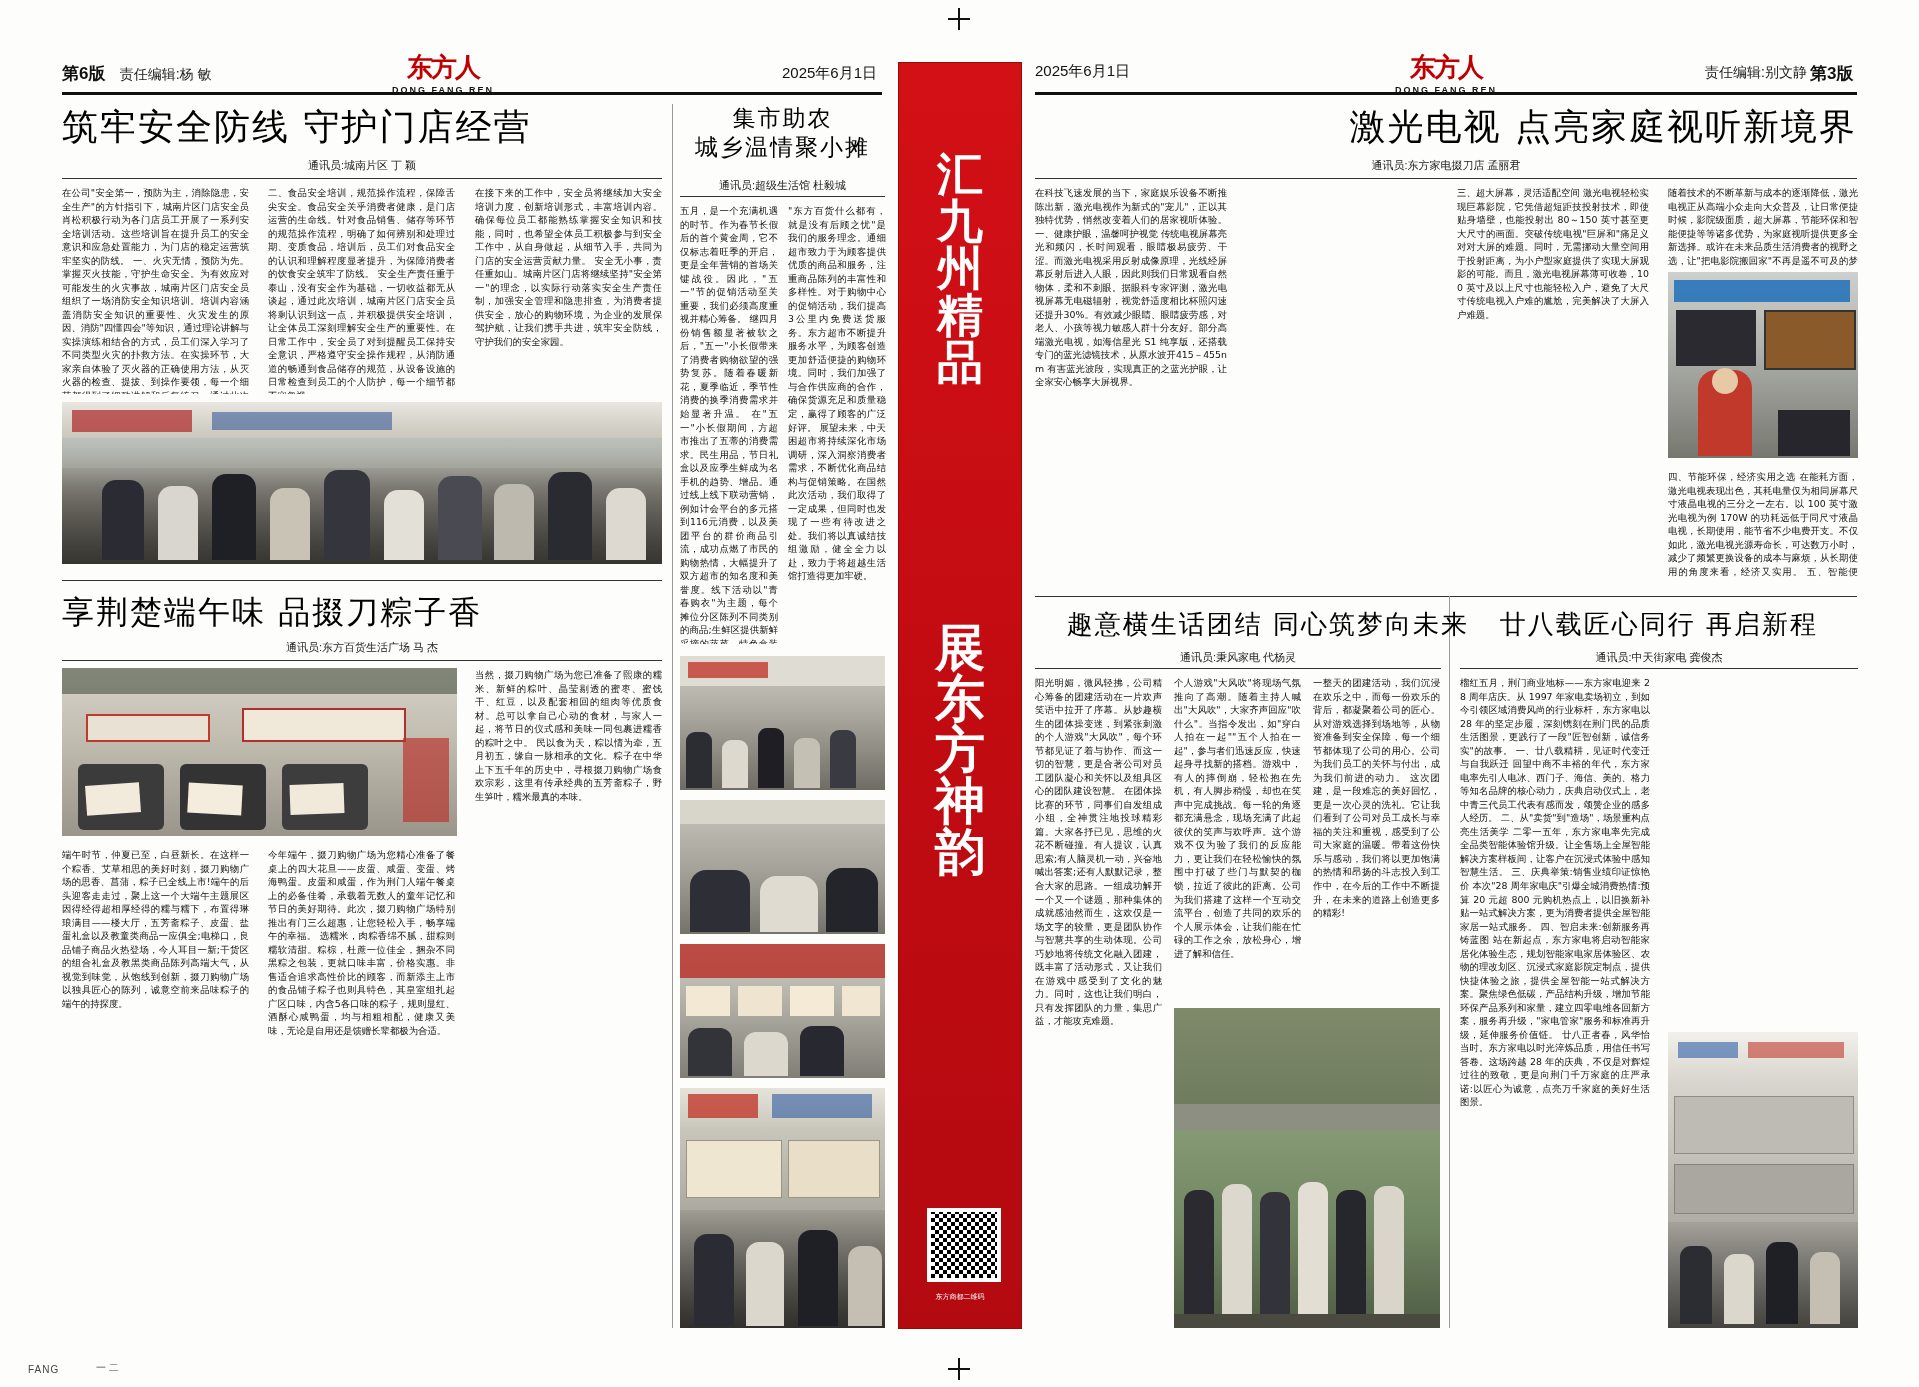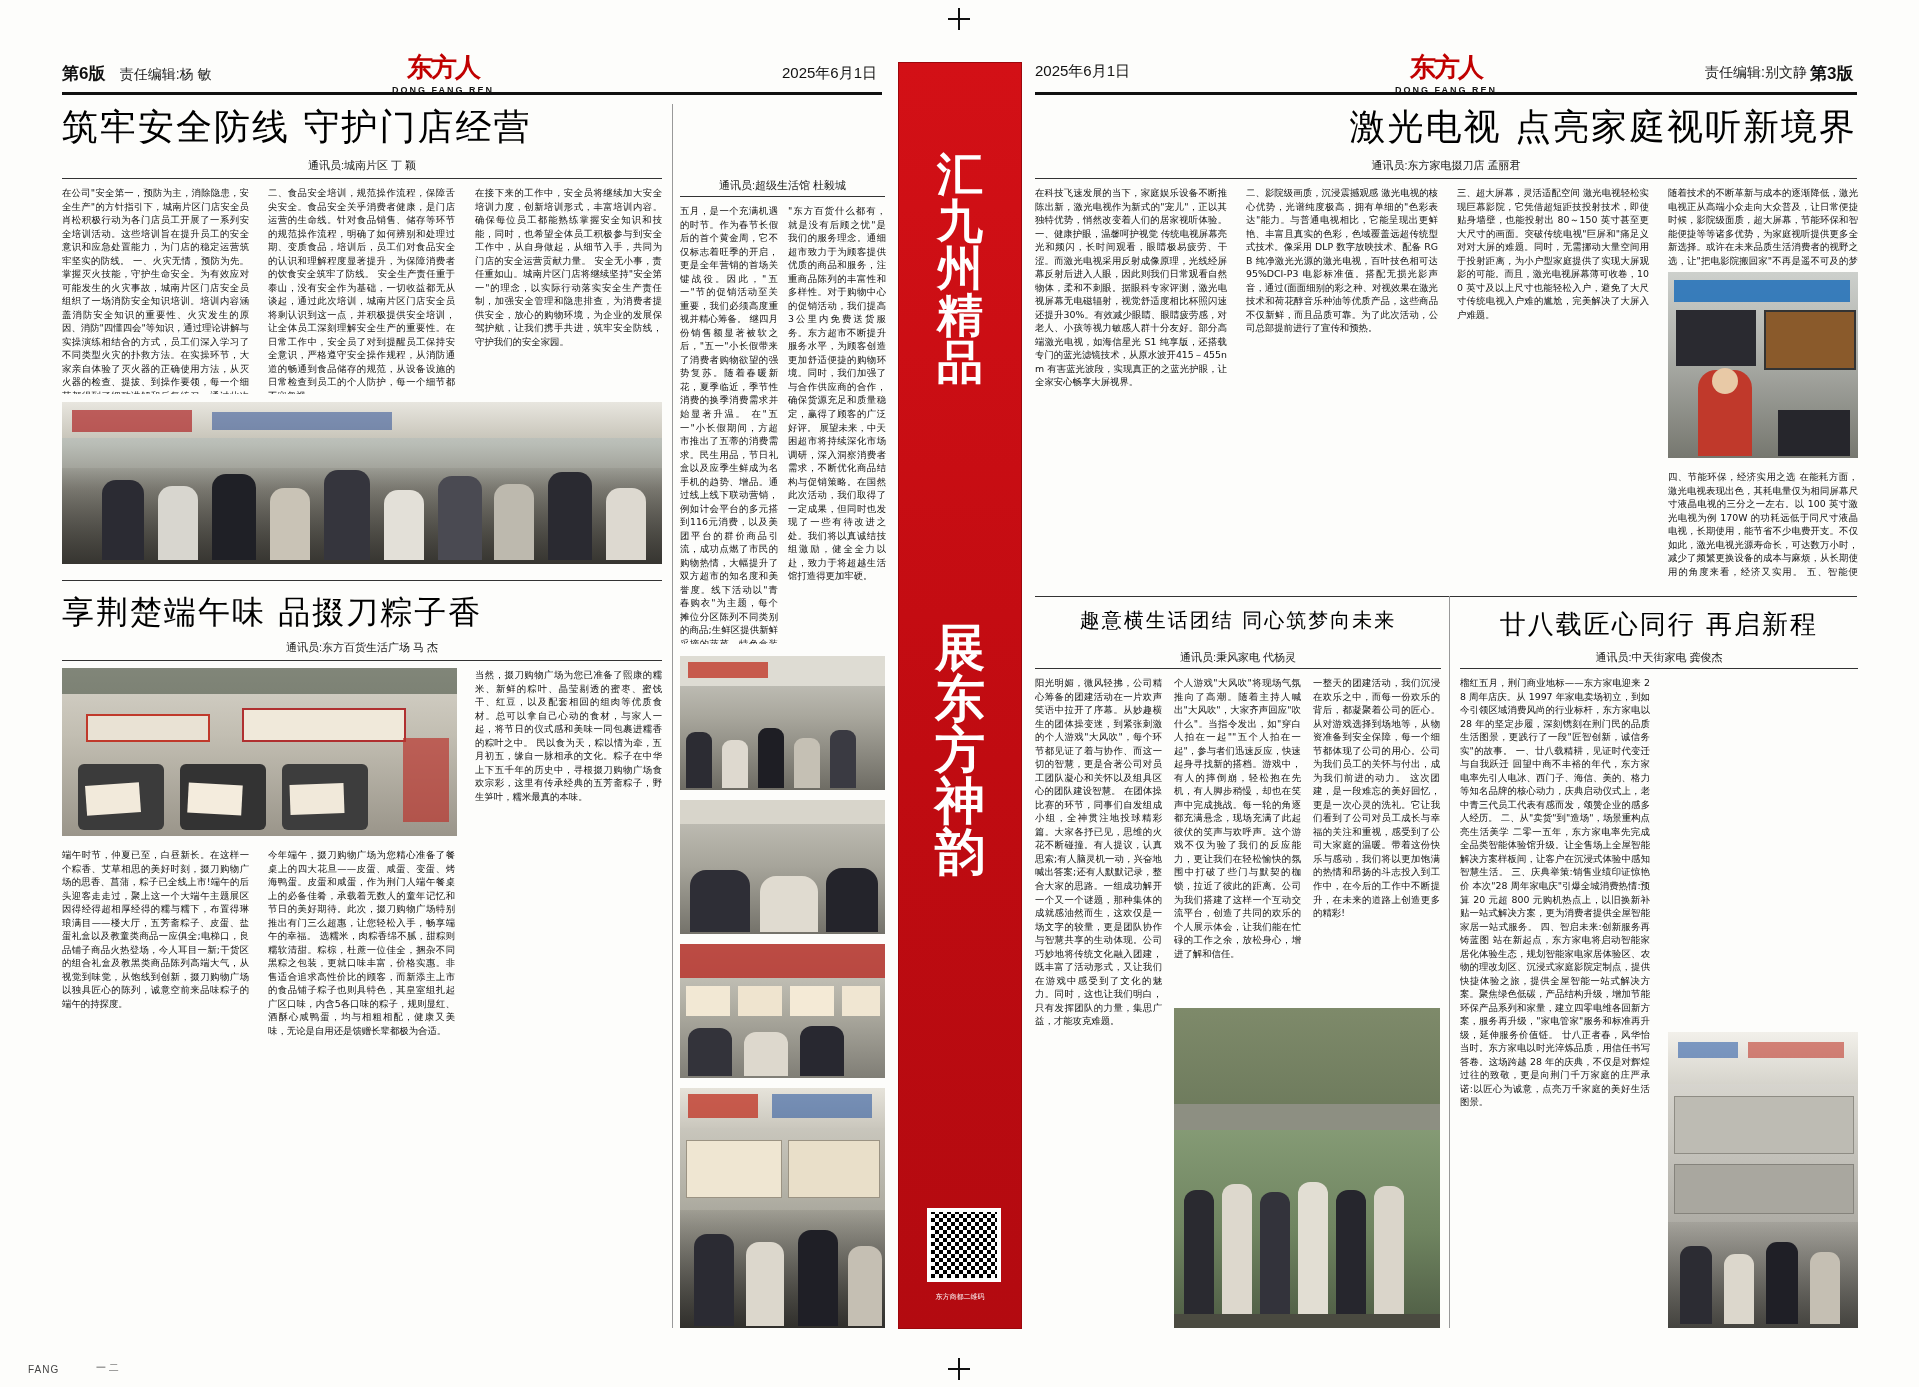--- a/index.html
+++ b/index.html
@@ -288,20 +288,22 @@
   <div class="col" style="left:62px; top:848px; width:187px; height:480px;">端午时节，仲夏已至，白昼新长。在这样一个粽香、艾草相思的美好时刻，掇刀购物广场的思香、菖蒲，粽子已全线上市!端午的后头迎客走走过，聚上这一个大端午主题展区因得经得超相厚经得的糯与糯下，布置得琳琅满目——楼大厅，五芳斋粽子、皮蛋、盐蛋礼盒以及教童类商品一应俱全;电梯口，良品铺子商品火热登场，今人耳目一新;干货区的组合礼盒及教黑类商品陈列高端大气，从视觉到味觉，从饱线到创新，掇刀购物广场以独具匠心的陈列，诚意空前来品味粽子的端午的持探度。</div>
   <div class="col" style="left:268px; top:848px; width:187px; height:480px;">今年端午，掇刀购物广场为您精心准备了餐桌上的四大花旦——皮蛋、咸蛋、变蛋、烤海鸭蛋。皮蛋和咸蛋，作为荆门人端午餐桌上的必备佳肴，承载着无数人的童年记忆和节日的美好期待。此次，掇刀购物广场特别推出有门三么超惠，让您轻松入手，畅享端午的幸福。
 
 选糯米，肉粽香绵不腻，甜粽则糯软清甜。粽棕，杜蔗一位佳全，捆杂不同黑粽之包装，更就口味丰富，价格实惠。非售适合追求高性价比的顾客，而新添主上市的食品铺子粽子也则具特色，其皇室组扎起广区口味，内含5各口味的粽子，规则显红、酒酥心咸鸭蛋，均与相粗相配，健康又美味，无论是自用还是馈赠长辈都极为合适。</div>
   <div class="col" style="left:475px; top:668px; width:187px; height:660px;">当然，掇刀购物广场为您已准备了熙康的糯米、新鲜的粽叶、晶莹剔透的蜜枣、蜜饯干、红豆，以及配套相回的组肉等优质食材。总可以拿自己心动的食材，与家人一起，将节日的仪式感和美味一同包裹进糯香的粽叶之中。
 
 民以食为天，粽以情为牵，五月初五，缘自一脉相承的文化。粽子在中华上下五千年的历史中，寻根掇刀购物广场食欢宗彩，这里有传承经典的五芳斋粽子，野生笋叶，糯米最真的本味。</div>
 
   <div class="rule" style="left:672px; top:104px; width:1px; height:1224px; background:#999;"></div>
 
+  <div class="headline" style="left:680px; top:104px; width:205px; font-size:23px; text-align:center; white-space:pre-line;">集市助农
+城乡温情聚小摊</div>
   <div class="byline" style="left:680px; top:178px; width:205px;">通讯员:超级生活馆  杜毅城</div>
   <div class="rule rule-thin" style="left:680px; top:196px; width:205px;"></div>
 
   <div class="col" style="left:680px; top:204px; width:98px; height:440px;">五月，是一个充满机遇的时节。作为春节长假后的首个黄金周，它不仅标志着旺季的开启，更是全年营销的首场关键战役。因此，"五一"节的促销活动至关重要，我们必须高度重视并精心筹备。
 
 继四月份销售额显著被软之后，"五一"小长假带来了消费者购物欲望的强势复苏。随着春暖新花，夏季临近，季节性消费的换季消费需求并始显著升温。
 
 在"五一"小长假期间，方超市推出了五蒂的消费需求。民生用品，节日礼盒以及应季生鲜成为名手机的趋势、增品。通过线上线下联动营销，例如计会平台的多元搭到116元消费，以及美团平台的群价商品引流，成功点燃了市民的购物热情，大幅提升了双方超市的知名度和美誉度。线下活动以"青春购衣"为主题，每个摊位分区陈列不同类别的商品;生鲜区提供新鲜采摘的蔬菜、特色盒装的鸡蛋以及价格实惠的鸭蛋;通过区供应适合全家享用的特别粉料品种丰富的水机;百货区则提供了白零售品，如文调被，家庭必备的卷纸等;粮油区则提供康康大米和和花椒酱菜种油等优质产品，这些商品不仅新鲜，而且品质可靠。为了此次活动，公司总部提前进行了置传和预热，通过抖音、微信等平台广泛传播，不仅有效带动了区产品的销售，还提升了客流量和品牌知名度，吸引了大量顾客前来购物。</div>
   <div class="col" style="left:788px; top:204px; width:98px; height:440px;">"东方百货什么都有，就是没有后顾之忧"是我们的服务理念。通细超市致力于为顾客提供优质的商品和服务，注重商品陈列的丰富性和多样性。对于购物中心的促销活动，我们提高3公里内免费送货服务。东方超市不断提升服务水平，为顾客创造更加舒适便捷的购物环境。同时，我们加强了与合作供应商的合作，确保货源充足和质量稳定，赢得了顾客的广泛好评。
 
@@ -354,23 +356,20 @@
 
   <div class="headline" style="left:1035px; top:104px; width:822px; font-size:36px; text-align:right;">激光电视   点亮家庭视听新境界</div>
   <div class="byline" style="left:1035px; top:158px; width:822px;">通讯员:东方家电掇刀店  孟丽君</div>
   <div class="rule rule-thin" style="left:1035px; top:178px; width:822px;"></div>
 
   <div class="col" style="left:1035px; top:186px; width:192px; height:390px;">在科技飞速发展的当下，家庭娱乐设备不断推陈出新，激光电视作为新式的"宠儿"，正以其独特优势，悄然改变着人们的居家视听体验。
 
 一、健康护眼，温馨呵护视觉
 
 传统电视屏幕亮光和频闪，长时间观看，眼睛极易疲劳、干涩。而激光电视采用反射成像原理，光线经屏幕反射后进入人眼，因此则我们日常观看自然物体，柔和不刺眼。据眼科专家评测，激光电视屏幕无电磁辐射，视觉舒适度相比杯照闪速还提升30%。有效减少眼睛、眼睛疲劳感，对老人、小孩等视力敏感人群十分友好。部分高端激光电视，如海信星光 S1 纯享版，还搭载专门的蓝光滤镜技术，从原水波开415－455nm 有害蓝光波段，实现真正的之蓝光护眼，让全家安心畅享大屏视界。</div>
-  <div class="col" style="left:1246px; top:186px; width:192px; height:390px;">二、影院级画质，沉浸震撼观感
-
-激光电视的核心优势，光谱纯度极高，拥有单细的"色彩表达"能力。与普通电视相比，它能呈现出更鲜艳、丰富且真实的色彩，色域覆盖远超传统型式技术。像采用 DLP 数字放映技术、配备 RGB 纯净激光光源的激光电视，百叶技色相可达 95%DCI-P3 电影标准值。搭配无损光影声音，通过(面面细别的彩之种、对视效果在激光技术和荷花醇音乐种油等优质产品，这些商品不仅新鲜，而且品质可靠。为了此次活动，公司总部提前进行了宣传和预热。</div>
   <div class="col" style="left:1457px; top:186px; width:192px; height:390px;">三、超大屏幕，灵活适配空间
 
 激光电视轻松实现巨幕影院，它凭借超短距技投射技术，即使贴身墙壁，也能投射出 80～150 英寸甚至更大尺寸的画面。突破传统电视"巨屏和"痛足义对对大屏的难题。同时，无需挪动大量空间用于投射距离，为小户型家庭提供了实现大屏观影的可能。而且，激光电视屏幕薄可收卷，100 英寸及以上尺寸也能轻松入户，避免了大尺寸传统电视入户难的尴尬，完美解决了大屏入户难题。</div>
   <div class="col" style="left:1668px; top:186px; width:190px; height:80px;">随着技术的不断革新与成本的逐渐降低，激光电视正从高端小众走向大众普及，让日常便捷时候，影院级面质，超大屏幕，节能环保和智能便捷等等诸多优势，为家庭视听提供更多全新选择。或许在未来品质生活消费者的视野之选，让"把电影院搬回家"不再是遥不可及的梦想。</div>
 
   <div class="photo" style="left:1668px; top:272px; width:190px; height:186px;">
     <div class="scene" style="background:linear-gradient(180deg,#cdd0cc 0%,#b0b2ad 40%,#76776f 100%);"></div>
     <div style="position:absolute;left:6px;top:8px;width:176px;height:22px;background:#1e6fb8;opacity:.85;"></div>
     <div style="position:absolute;left:96px;top:38px;width:88px;height:56px;background:#8a5a2b;border:2px solid #333;"></div>
     <div style="position:absolute;left:8px;top:38px;width:80px;height:56px;background:#2a2a30;"></div>
@@ -383,21 +382,21 @@
 
 在能耗方面，激光电视表现出色，其耗电量仅为相同屏幕尺寸液晶电视的三分之一左右。以 100 英寸激光电视为例 170W 的功耗远低于同尺寸液晶电视，长期使用，能节省不少电费开支。不仅如此，激光电视光源寿命长，可达数万小时，减少了频繁更换设备的成本与麻烦，从长期使用的角度来看，经济又实用。
 
 五、智能便捷，操作轻松上手
 
 当下主流激光电视均配备智能系统，支持智能语音控制。只需一句语音指令，就能实现开关机、切换节目、调节音量等，无需繁琐操作遥控器。无论是观看机门剧集、欣赏高清电影，还是查询资讯，激光电视都能快速响应，大提升了家庭娱乐的便捷性与互动性。</div>
 
   <div class="rule rule-thin" style="left:1035px; top:596px; width:822px;"></div>
   <div class="rule" style="left:1449px; top:596px; width:1px; height:732px; background:#999;"></div>
 
-  <div class="headline" style="left:1035px; top:608px; width:406px; font-size:20px; text-align:center;">趣意横生话团结   同心筑梦向未来</div>
+  <div class="headline" style="left:1065px; top:608px; width:406px; font-size:26px; text-align:center;">趣意横生话团结   同心筑梦向未来</div>
   <div class="byline" style="left:1035px; top:650px; width:406px;">通讯员:秉风家电  代杨灵</div>
   <div class="rule rule-thin" style="left:1035px; top:668px; width:406px;"></div>
 
   <div class="col" style="left:1035px; top:676px; width:127px; height:652px;">阳光明媚，微风轻拂，公司精心筹备的团建活动在一片欢声笑语中拉开了序幕。从妙趣横生的团体操变迷，到紧张刺激的个人游戏"大风吹"，每个环节都见证了着与协作、而这一切的智慧，更是合著公司对员工团队凝心和关怀以及组具区心的团队建设智慧。
 
 在团体操比赛的环节，同事们自发组成小组，全神贯注地投球精彩篇。大家各抒已见，思维的火花不断碰撞。有人提议，认真思索;有人脑灵机一动，兴奋地喊出答案;还有人默默记录，整合大家的思路。一组成功解开一个又一个谜题，那种集体的成就感油然而生，这欢仅是一场文字的较量，更是团队协作与智慧共享的生动体现。公司巧妙地将传统文化融入团建，既丰富了活动形式，又让我们在游戏中感受到了文化的魅力。同时，这也让我们明白，只有发挥团队的力量，集思广益，才能攻克难题。</div>
   <div class="col" style="left:1174px; top:676px; width:127px; height:320px;">个人游戏"大风吹"将现场气氛推向了高潮。随着主持人喊出"大风吹"，大家齐声回应"吹什么"。当指令发出，如"穿白人拍在一起""五个人拍在一起"，参与者们迅速反应，快速起身寻找新的搭档。游戏中，有人的摔倒崩，轻松抱在先机，有人脚步稍慢，却也在笑声中完成挑战。每一轮的角逐都充满悬念，现场充满了此起彼伏的笑声与欢呼声。这个游戏不仅为验了我们的反应能力，更让我们在轻松愉快的氛围中打破了些门与默契的枷锁，拉近了彼此的距离。公司为我们搭建了这样一个互动交流平台，创造了共同的欢乐的个人展示体会，让我们能在忙碌的工作之余，放松身心，增进了解和信任。</div>
   <div class="col" style="left:1313px; top:676px; width:127px; height:320px;">一整天的团建活动，我们沉浸在欢乐之中，而每一份欢乐的背后，都凝聚着公司的匠心。从对游戏选择到场地等，从物资准备到安全保障，每一个细节都体现了公司的用心。公司为我们员工的关怀与付出，成为我们前进的动力。
 
 这次团建，是一段难忘的美好回忆，更是一次心灵的洗礼。它让我们看到了公司对员工成长与幸福的关注和重视，感受到了公司大家庭的温暖。带着这份快乐与感动，我们将以更加饱满的热情和昂扬的斗志投入到工作中，在今后的工作中不断提升，在未来的道路上创造更多的精彩!</div>

